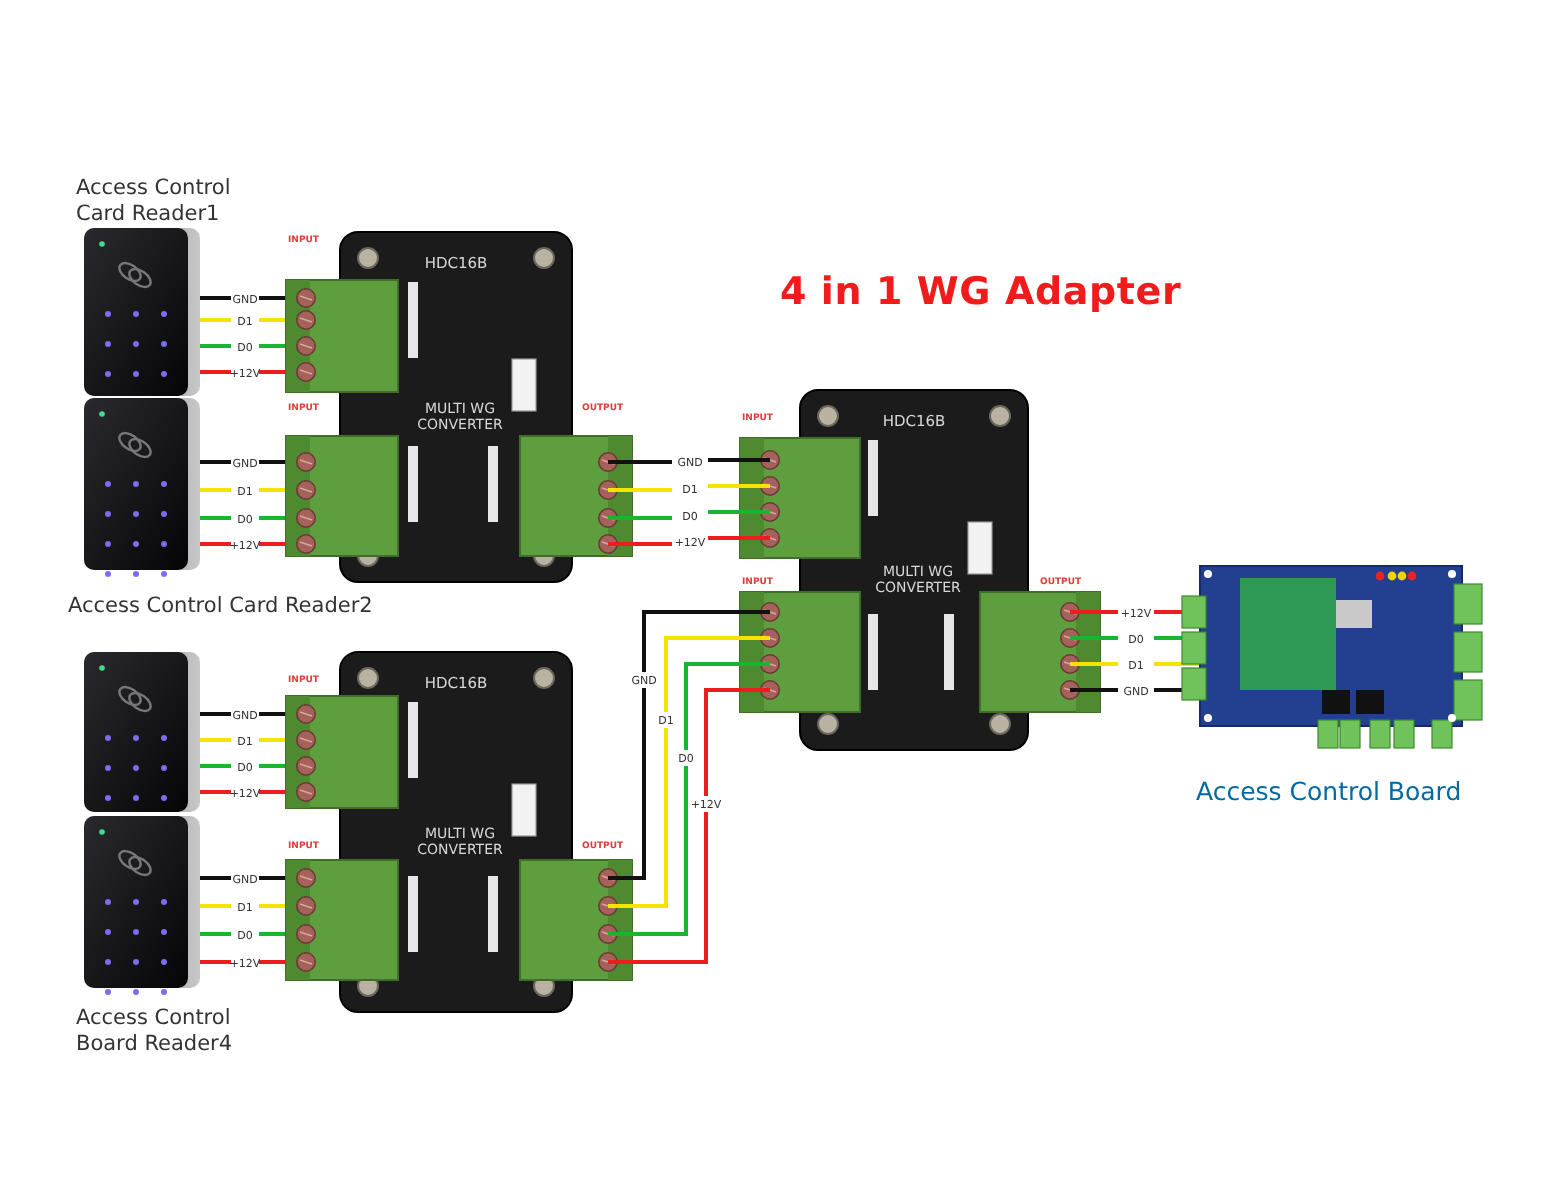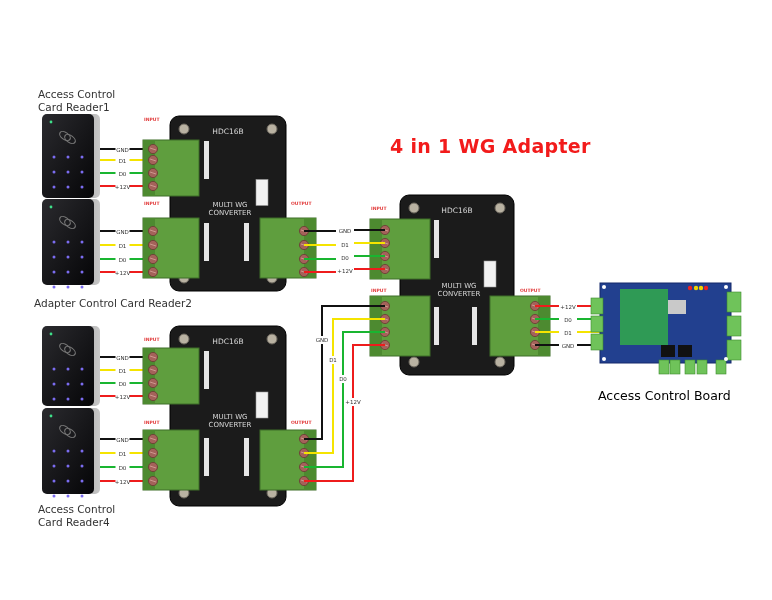--- a/index.html
+++ b/index.html
@@ -1,20 +1,20 @@
 <!DOCTYPE html>
 <html><head>
 <meta charset="utf-8">
 <style>
   html,body{margin:0;padding:0;background:#ffffff;}
   body{width:772px;height:600px;position:relative;overflow:hidden;font-family:"Liberation Sans",sans-serif;}
   #stage{position:absolute;left:0;top:0;width:772px;height:600px;}
   .caption{position:absolute;font-family:"DejaVu Sans",sans-serif;color:#333;font-size:10.5px;line-height:13px;text-align:left;white-space:nowrap;}
   .title{position:absolute;left:390px;top:135px;color:#f21b1b;font-family:"DejaVu Sans",sans-serif;font-size:19px;font-weight:bold;letter-spacing:0.3px;white-space:nowrap;text-align:right;}
-  .board-caption{position:absolute;left:598px;top:388px;font-family:"DejaVu Sans",sans-serif;font-size:12.5px;color:#000000;white-space:nowrap;}
+  .board-caption{position:absolute;left:598px;top:388px;font-family:"DejaVu Sans",sans-serif;font-size:12.5px;color:#0369a1;white-space:nowrap;}
   svg text{font-family:"DejaVu Sans",sans-serif;}
 </style>
 </head>
 <body>
 
 <div id="stage">
   <svg id="dg" width="772" height="600" viewBox="0 0 772 600" xmlns="http://www.w3.org/2000/svg">
       <defs>
         <linearGradient id="readerGrad" x1="0" y1="0" x2="1" y2="1">
           <stop offset="0" stop-color="#2a2a2e"></stop>
@@ -372,20 +372,20 @@
         <circle cx="726" cy="359" r="2" fill="#ffffff"></circle>
       </g>
     </svg>
 
   <div class="title">4 in 1 WG Adapter</div>
 
   <div class="caption" style="left:38px;top:88px;width:90px;">
     <div>Access Control</div>
     <div>Card Reader1</div>
   </div>
-  <div class="caption" style="left:34px;top:297px;">Adapter Control Card Reader2</div>
+  <div class="caption" style="left:34px;top:297px;">Access Control Card Reader2</div>
   <div class="caption" style="left:38px;top:503px;width:90px;">
     <div>Access Control</div>
-    <div>Card Reader4</div>
+    <div>Board Reader4</div>
   </div>
 
   <div class="board-caption">Access Control Board</div>
 </div>
 
 </body></html>

